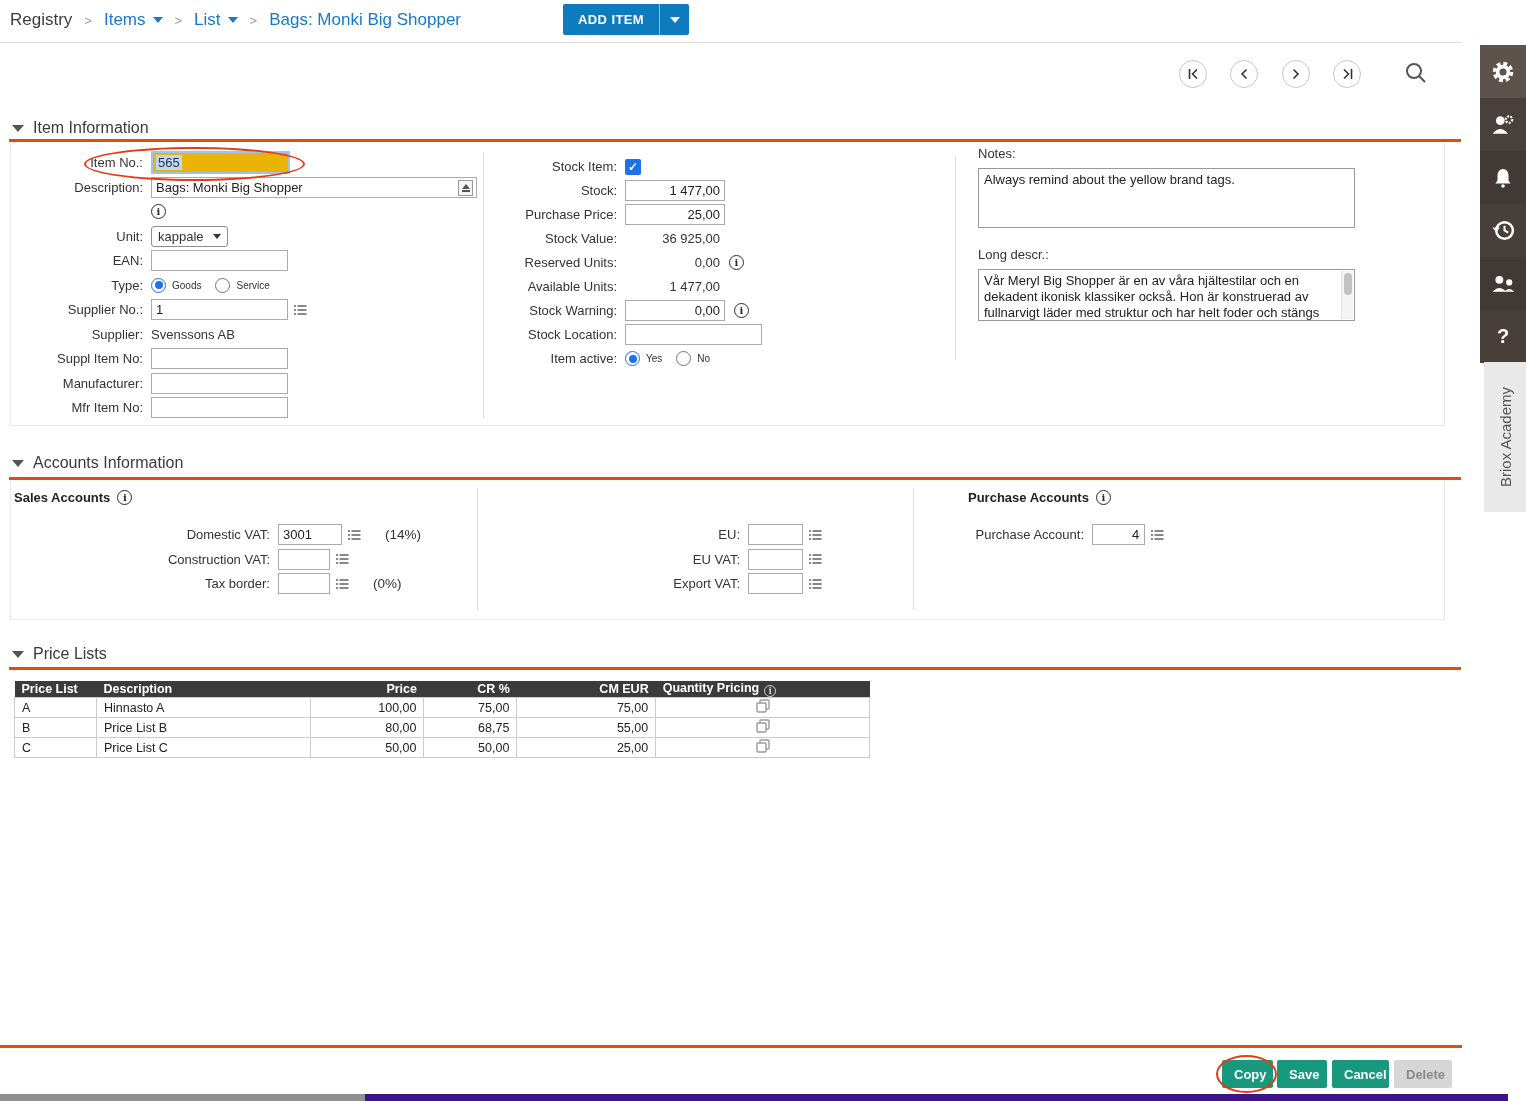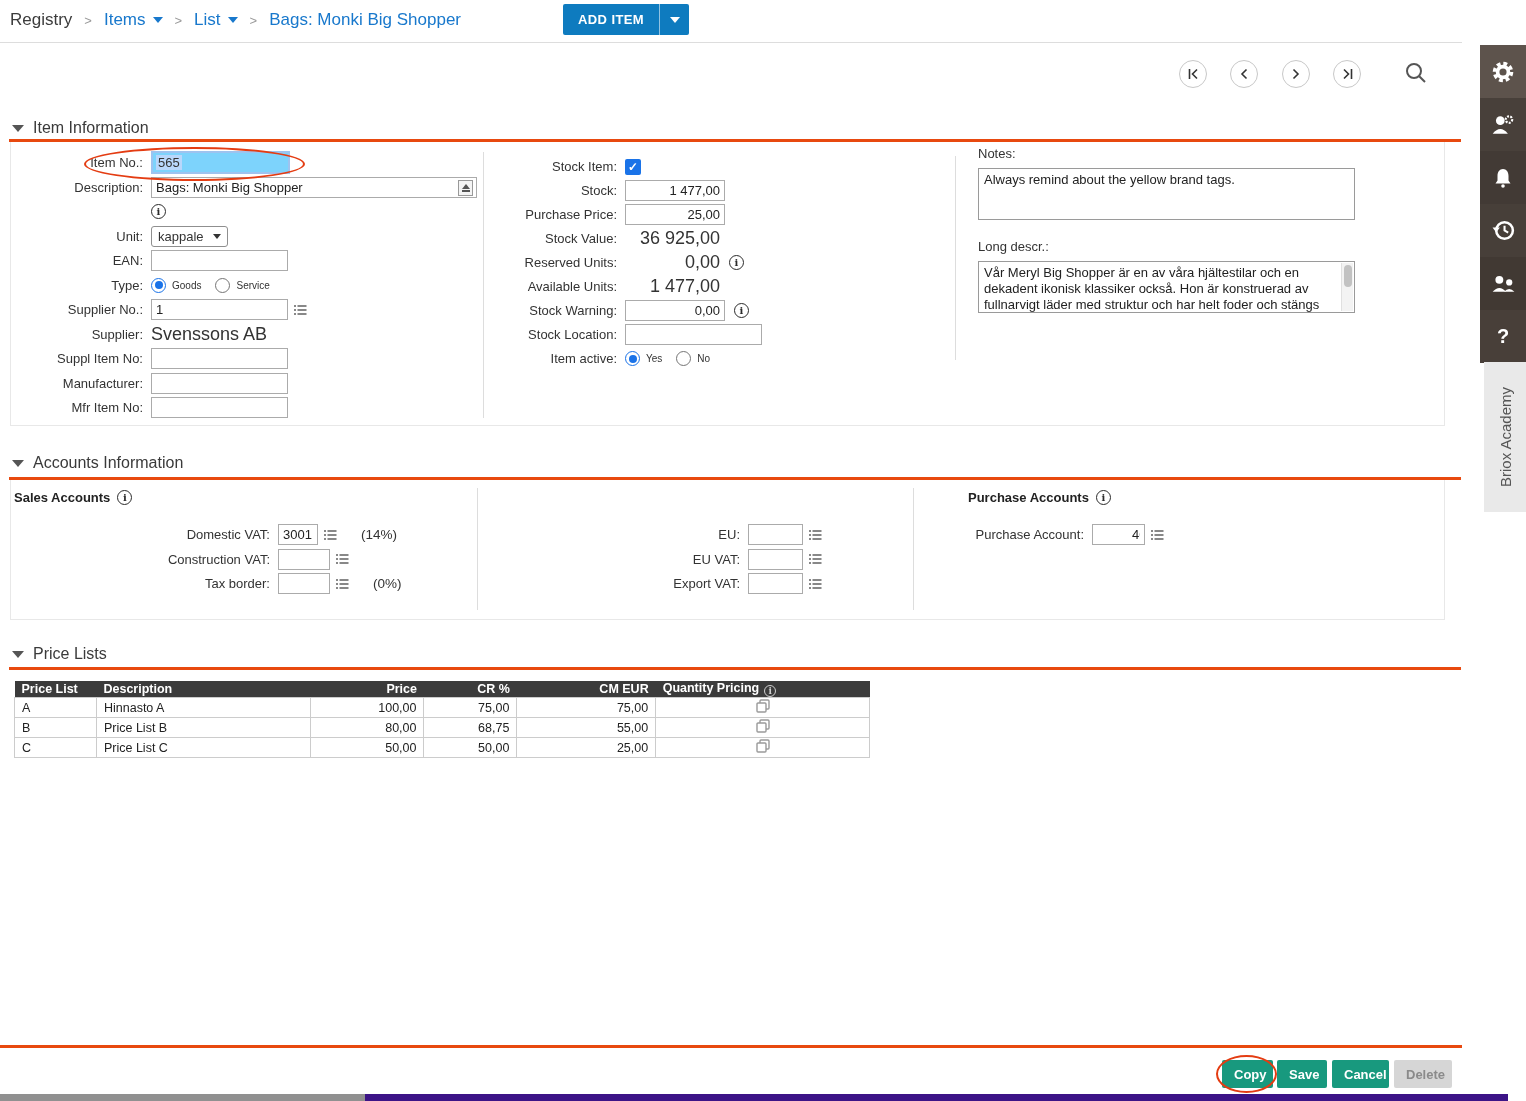--- a/index.html
+++ b/index.html
@@ -40,22 +40,22 @@
   .f-row { display:flex; align-items:center; height:21px; margin-bottom:3.5px; }
   .f-row.mid { margin-bottom:3px; height:21px; }
   .f-label { text-align:right; padding-right:8px; font-size:13px; color:#333; flex:none; }
   .w-left  { width:141px; }
   .w-mid   { width:145px; }
   .inp { border:1px solid #ababab; background:#fff; height:21px; font-size:13px; font-family:"Liberation Sans",sans-serif; padding:0 4px; color:#222; }
   .inp.num { text-align:right; }
   .inp:read-only {}
   .sel { border:1px solid #8f8f8f; border-radius:3px; height:21px; display:flex; align-items:center; justify-content:space-between; padding:0 6px; font-size:13px; width:77px; background:#fff; cursor:pointer; }
   .sel i { width:0; height:0; border-left:4px solid transparent; border-right:4px solid transparent; border-top:5px solid #333; }
-  .static-val { font-size:18px; color:#333; }
-  .focus-field { width:139px; height:23px; border:2px solid #9ec3ef; background:#7dd3fc; display:flex; align-items:center; padding:0 3px; }
+  .static-val { font-size:13px; color:#333; }
+  .focus-field { width:139px; height:23px; border:2px solid #9ec3ef; background:#eab308; display:flex; align-items:center; padding:0 3px; }
   .focus-field span { background:#b9d7fb; font-size:13px; padding:0 2px; }
   .desc-wrap { position:relative; width:326px; }
   .desc-wrap .inp { width:326px; padding-right:22px; }
   .desc-icon { position:absolute; right:4px; top:3px; width:15px; height:16px; border:1px solid #999; background:#f4f4f4; display:flex; flex-direction:column; align-items:center; justify-content:center; cursor:pointer; }
   .desc-icon b { width:0; height:0; border-left:4px solid transparent; border-right:4px solid transparent; border-bottom:5px solid #555; }
   .desc-icon u { width:8px; height:2px; background:#555; margin-top:1px; text-decoration:none; }
   .info-i { width:15px; height:15px; border:1.4px solid #2b2b2b; border-radius:50%; font-family:"DejaVu Serif",serif; font-size:10px; font-weight:bold; color:#2b2b2b; display:inline-flex; align-items:center; justify-content:center; flex:none; cursor:pointer; }
   .lookup { width:13px; height:12px; margin-left:6px; cursor:pointer; flex:none; }
   .radio { width:15px; height:15px; border-radius:50%; border:1.5px solid #757575; background:#fff; display:inline-flex; align-items:center; justify-content:center; flex:none; cursor:pointer; }
   .radio.on { border-color:#1a73e8; }
@@ -309,21 +309,21 @@
           <i></i>
         </span>
       <span class="radio-lbl">Yes</span>
       <span class="radio"></span>
       <span class="radio-lbl">No</span>
     </div>
   </div>
 
   <div class="col" style="left:978px;top:146px;width:380px">
     <div style="font-size:13px;margin-bottom:7px">Notes:</div>
-    <div class="tarea" style="width:377px;height:52px"><span>Always remind about the yellow brand tags.</span></div>
+    <div class="tarea" style="width:377px;height:60px"><span>Always remind about the yellow brand tags.</span></div>
     <div style="font-size:13px;margin:19px 0 7px">Long descr.:</div>
     <div class="tarea" style="width:377px;height:52px;padding-right:18px">
       <span>Vår Meryl Big Shopper är en av våra hjältestilar och en dekadent ikonisk klassiker också. Hon är konstruerad av fullnarvigt läder med struktur och har helt foder och stängs</span>
       <span class="scrollcol">
           <i></i>
         </span>
     </div>
   </div>
 
   <div class="sec-title" style="top:454px">
@@ -335,21 +335,21 @@
   <div class="vdiv" style="left:477px;top:488px;height:122px"></div>
   <div class="vdiv" style="left:913px;top:488px;height:122px"></div>
 
   <div class="acct-title" style="left:14px;top:490px">
     <span>Sales Accounts</span>
       <span class="info-i">i</span>
   </div>
   <div class="col" style="left:10px;top:524px;width:460px">
     <div class="f-row">
       <span class="f-label" style="width:268px">Domestic VAT:</span>
-      <input class="inp" style="width: 40px;" readonly="" value="3001">
+      <input class="inp" style="width: 64px;" readonly="" value="3001">
       <svg class="lookup" viewBox="0 0 13 12">
           <rect x="0" y="1" width="2" height="2" fill="#888"></rect>
           <rect x="0" y="5" width="2" height="2" fill="#888"></rect>
           <rect x="0" y="9" width="2" height="2" fill="#888"></rect>
           <rect x="3.5" y="1" width="9" height="2" fill="#888"></rect>
           <rect x="3.5" y="5" width="9" height="2" fill="#888"></rect>
           <rect x="3.5" y="9" width="9" height="2" fill="#888"></rect>
         </svg>
       <span class="suffix">(14%)</span>
     </div>

